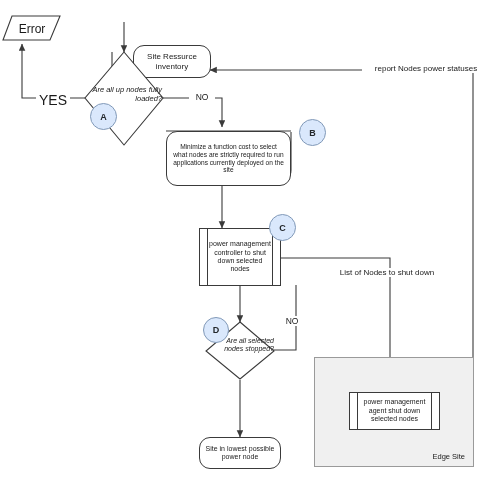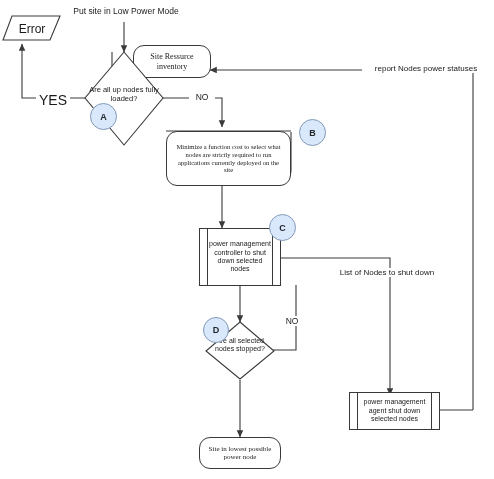--- a/index.html
+++ b/index.html
@@ -28,21 +28,20 @@
     pointer-events: none;
   }
   .node {
     position: absolute;
     box-sizing: border-box;
     display: flex;
     align-items: center;
     text-align: center;
     line-height: 1.18;
     color: #1a1a1a;
-    font-family: Liberation Serif, serif;
   }
   .txt-label {
     position: absolute;
     background: #ffffff;
     color: #1a1a1a;
     white-space: nowrap;
     padding: 0 3px;
     box-sizing: border-box;
     text-align: center;
   }
@@ -101,23 +100,24 @@
     box-sizing: border-box;
   }
   .group-title {
     position: absolute;
     right: 8px;
     bottom: 5px;
     color: #1a1a1a;
   }
   .diamond-text {
     position: absolute;
-    text-align: center;
+    text-align: right;
     line-height: 1.18;
     color: #1a1a1a;
+    font-style: italic;
   }
   .para-text {
     position: absolute;
     text-align: center;
     color: #1a1a1a;
   }
 </style>
 </head>
 <body>
 
@@ -151,21 +151,20 @@
       <path d="M281,258 L390,258 L390,395" marker-end="url(#arr)"></path>
 
       <path d="M271,350 L296,350 L296,285"></path>
 
       <path d="M240,380 L240,437" marker-end="url(#arr)"></path>
 
       <path d="M440,410 L473,410"></path>
     </g>
   </svg>
 
-  <div class="txt-label" style="left:64px; top:6px; width:124px; font-size:8.5px;">Put site in Low Power Mode</div>
 
   <svg style="position:absolute; left:2px; top:14px; width:60px; height:30px;" viewBox="0 0 60 30">
     <polygon points="10,2 58,2 48,26 1,26" fill="#ffffff" stroke="#3a3a3a" stroke-width="1.1"></polygon>
   </svg>
   <div class="para-text" style="left:2px; top:22px; width:60px; font-size:12px;">Error</div>
 
   <div class="node rounded" style="left:133px; top:45px; width:78px; height:33px; font-size:8px; padding:0 5px;">
     <span>Site Ressurce inventory</span>
   </div>
 
@@ -198,20 +197,23 @@
   <div class="diamond-text" style="left:206px; top:337px; width:68px; font-size:7px;">
     <span>Are all selected nodes stopped?</span>
   </div>
   <div class="marker" style="left:203px; top:317px; width:26px; height:26px; font-size:9px;">D</div>
   <div class="txt-label" style="left:279px; top:316px; width:26px; font-size:8.5px;">NO</div>
 
   <div class="node rounded" style="left:199px; top:437px; width:82px; height:32px; font-size:7px; padding:0 4px;">
     <span>Site in lowest possible power node</span>
   </div>
 
+  <div class="group" style="left:314px; top:357px; width:160px; height:110px;">
+    <span class="group-title" style="font-size:7.5px;">Edge Site</span>
+  </div>
 
   <div class="predef" style="left:349px; top:392px; width:91px; height:38px; font-size:7px;">
     <span class="bar-l"></span>
     <span class="bar-r"></span>
     <span class="pbody">power management agent shut down selected nodes</span>
   </div>
 
   <div class="txt-label" style="left:362px; top:64px; width:128px; font-size:8px;">report Nodes power statuses</div>
   <div class="txt-label" style="left:325px; top:268px; width:124px; font-size:8px;">List of Nodes to shut down</div>
 

